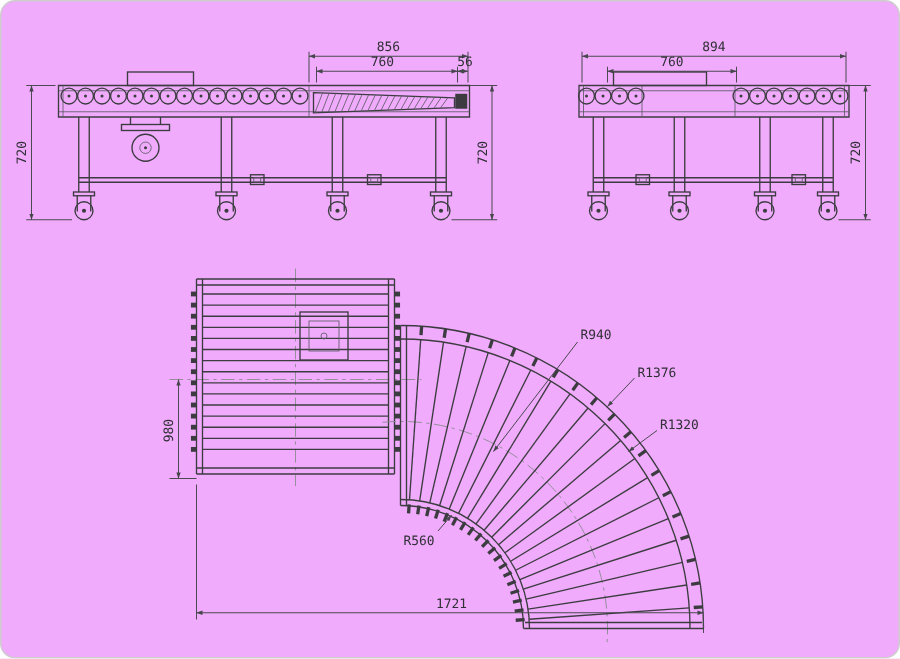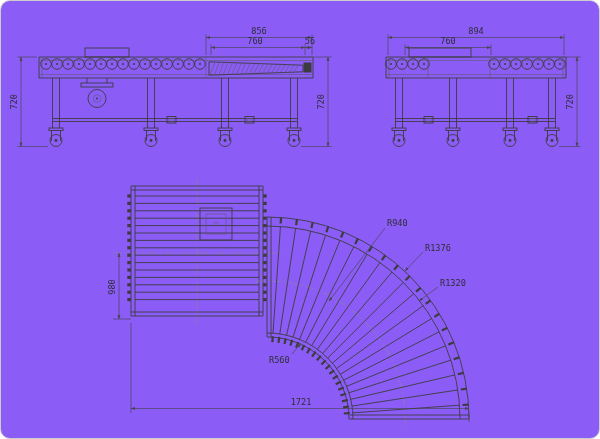--- a/index.html
+++ b/index.html
@@ -1,20 +1,20 @@
 <!DOCTYPE html>
 <html><head>
 <meta charset="utf-8">
 <style>
   html,body{margin:0;padding:0;background:#ffffff;}
   .frame{
     position:relative;
     width:600px;height:439px;
     box-sizing:border-box;
-    background:#8b5cf6;
+    background:#f0abfc;
     border:1.6px solid #cdcdcd;
     border-radius:10px;
     overflow:hidden;
     font-family:"DejaVu Sans", "Liberation Sans", sans-serif;
   }
   svg{position:absolute;left:0;top:0;}
   .ln   { stroke:#3c3c40; stroke-width:0.9;  fill:none; stroke-linecap:butt; }
   .thin { stroke:#5a5a62; stroke-width:0.55; fill:none; }
   .dim  { stroke:#46464c; stroke-width:0.65; fill:none; }
   .cl   { stroke:#8a8a90; stroke-width:0.6;  fill:none; stroke-dasharray:9 3 2.2 3; }

